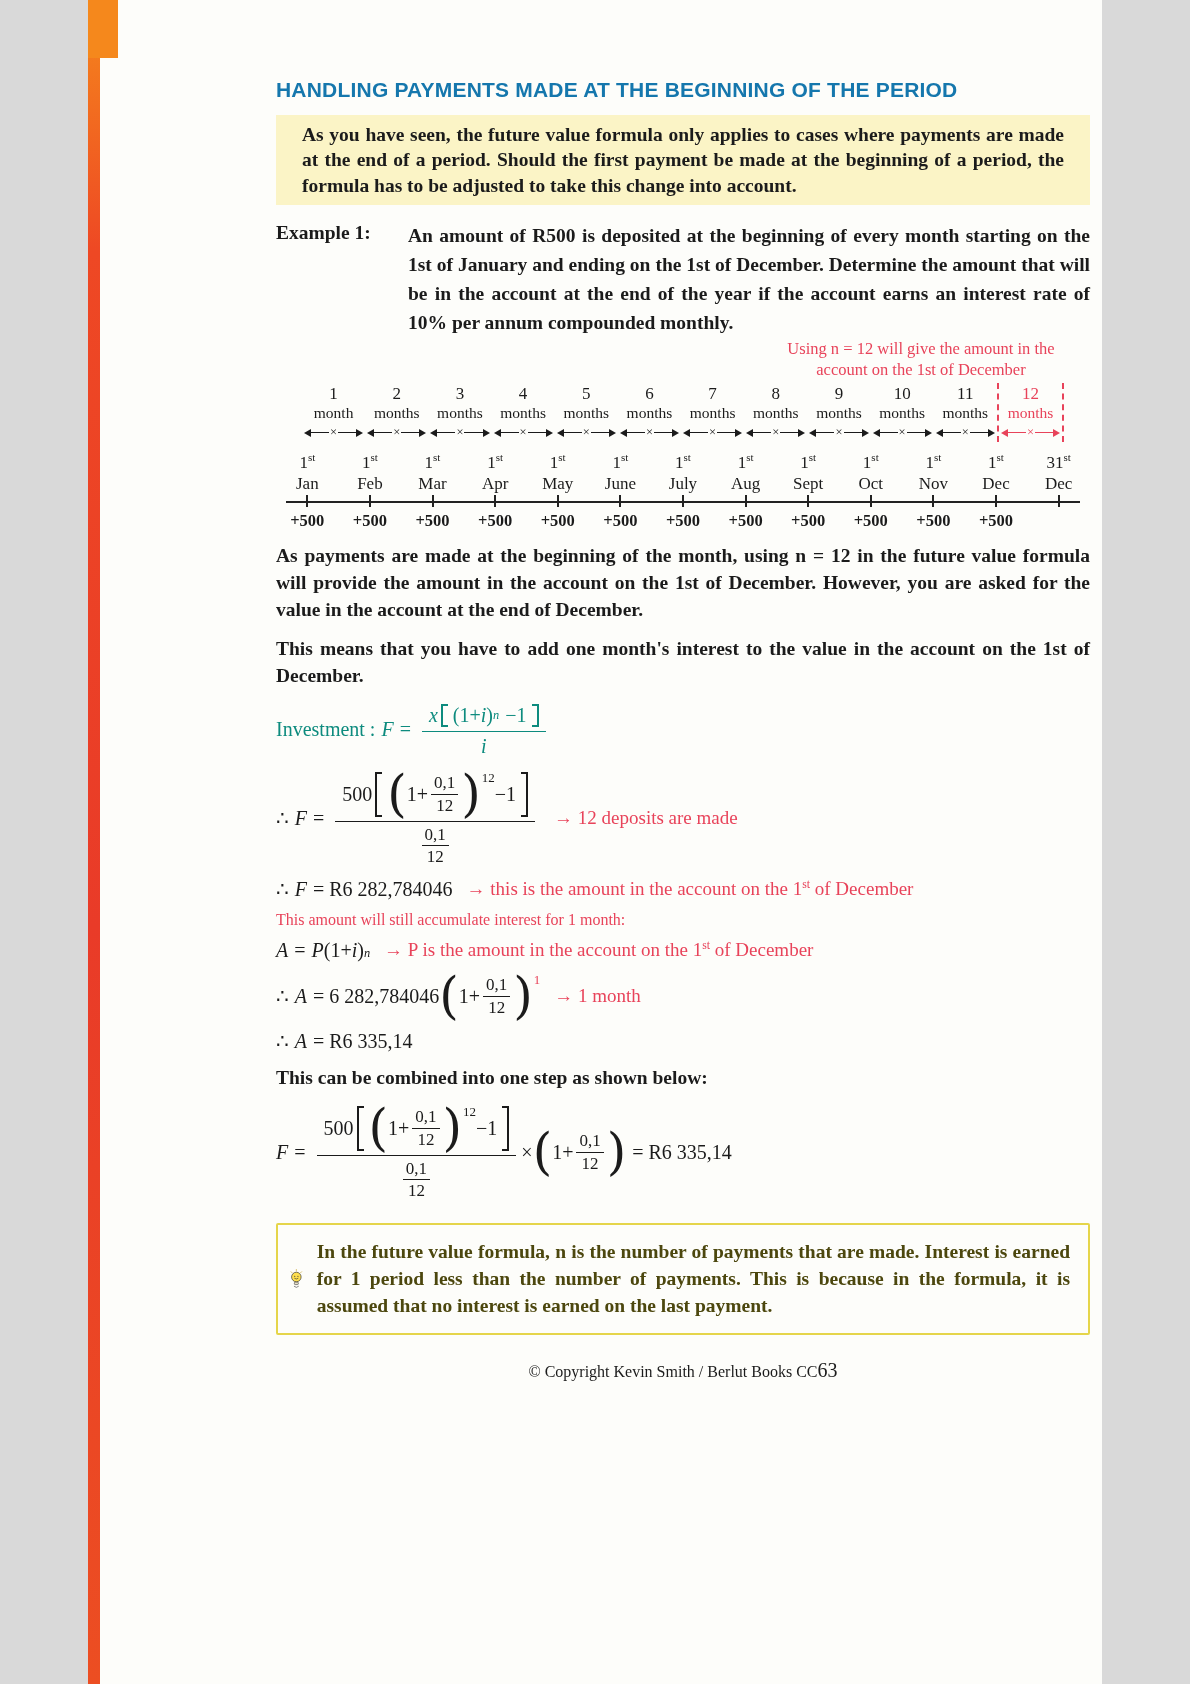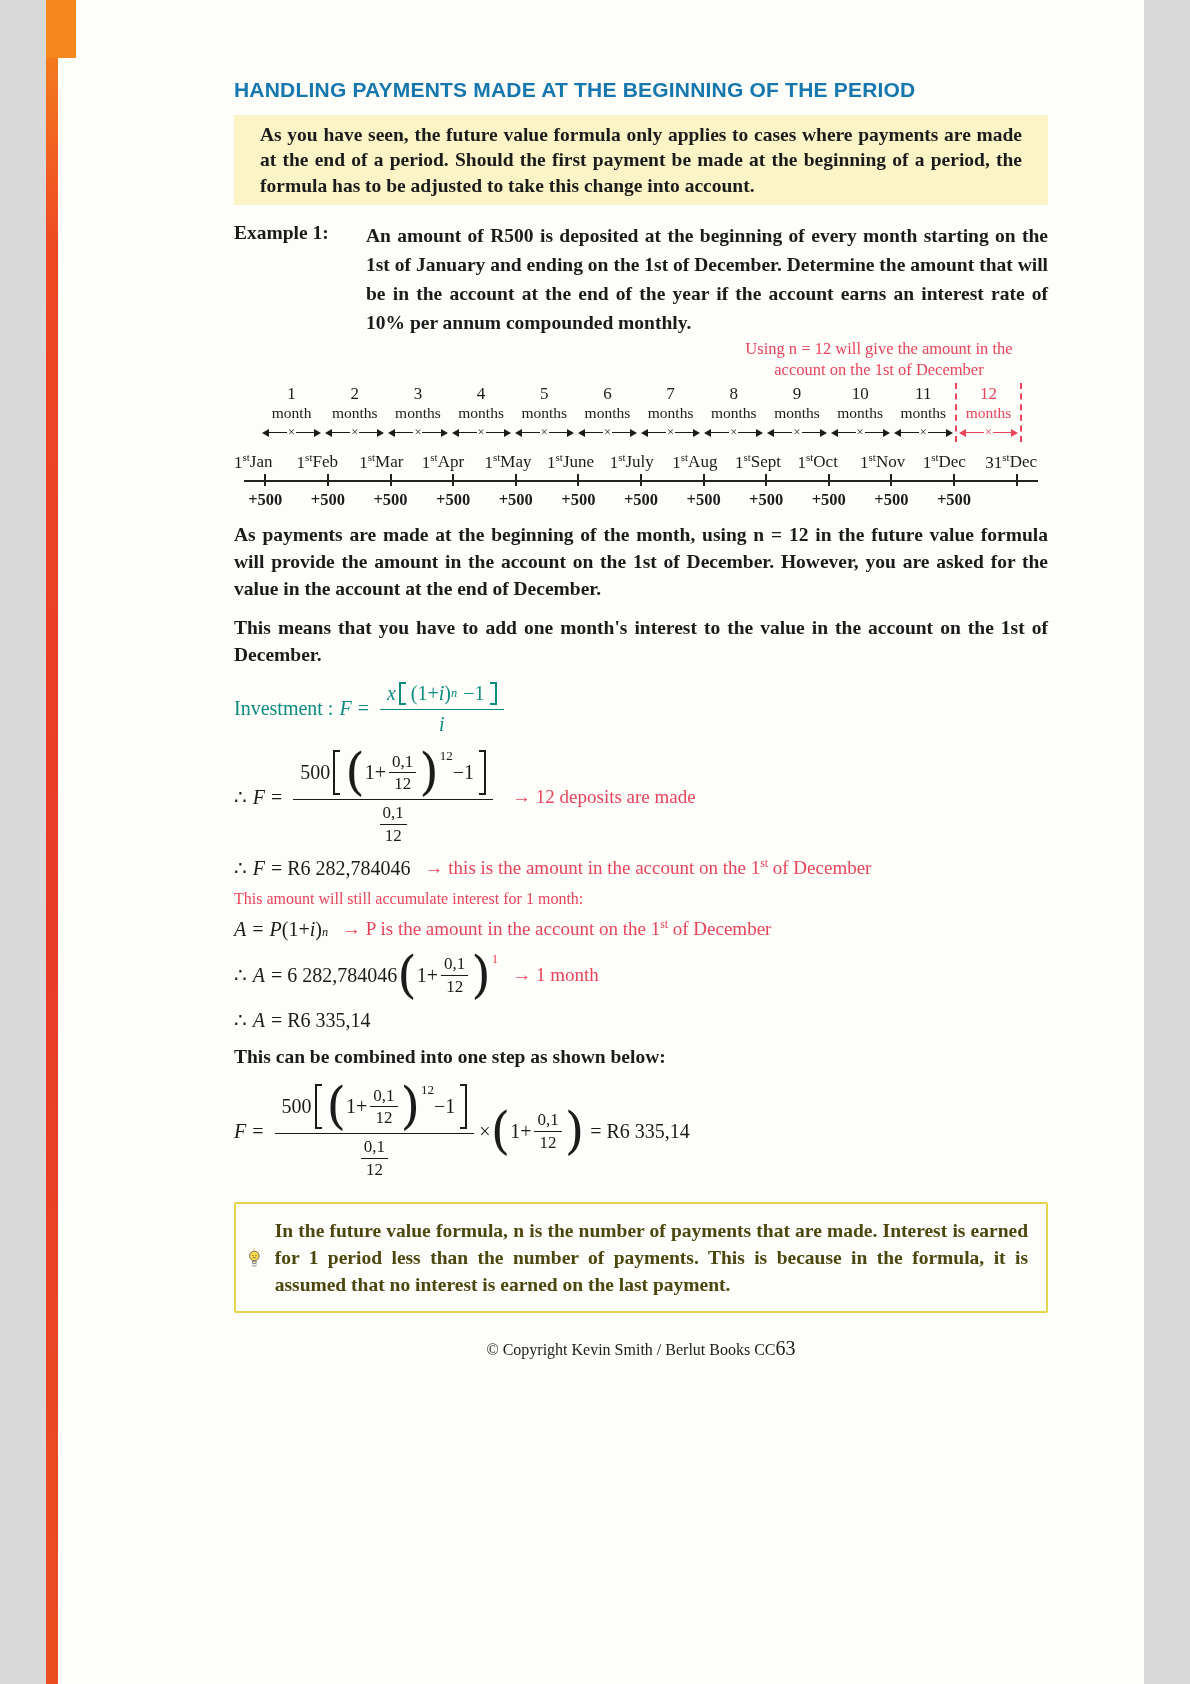--- a/index.html
+++ b/index.html
@@ -1,18 +1,18 @@
 <!DOCTYPE html>
 <html style="--title-blue: #1577ad; --accent-red: #e8435a; --accent-teal: #0d8b7e; --highlight-yellow: #fbf4c6; --note-border: #e5d54a; --edge-orange: #ee4824;"><head>
 <meta charset="utf-8">
 <style>
   * { box-sizing: border-box; }
   body { margin: 0; background: #d9d9d9; }
   .page {
-    position: relative; width: 1098px; height: 1684px; margin: 0 auto;
+    position: relative; width: 1014px; height: 1684px; margin: 0 auto;
     background: #fdfdfa; overflow: hidden;
     font-family: "Liberation Serif", "DejaVu Serif", serif; color: #1b1b1b;
   }
   .edge { position: absolute; left: 0; top: 0; width: 12px; height: 100%;
           background: linear-gradient(180deg, #f5881c 0%, #ee4824 15%, #e93b28 55%, #ec4e22 100%); }
   .edge-top { position: absolute; left: 0; top: 0; width: 30px; height: 58px; background: #f5881c; }
   .content { position: absolute; left: 188px; top: 78px; width: 814px; }
 
   .title { font-family: "Liberation Sans", "DejaVu Sans", sans-serif; font-weight: bold;
            font-size: 21px; color: var(--title-blue, #1577ad); letter-spacing: .2px; }
@@ -35,21 +35,21 @@
                        border-right: 2px dashed var(--accent-red, #e8435a); }
   .tl-num { font-size: 17px; }
   .tl-lbl { font-size: 15.5px; }
   .tl-arrow { display: flex; align-items: center; width: 100%; height: 15px; padding: 0 2px; margin-top: 3px; }
   .tri { width: 0; height: 0; border-top: 4px solid transparent; border-bottom: 4px solid transparent; flex: none; }
   .tri-l { border-right: 7px solid; }
   .tri-r { border-left: 7px solid; }
   .tl-line { flex: 1; height: 1.6px; background: currentColor; }
   .tl-x { margin: 0 1px; font-size: 12.5px; line-height: 1; }
   .tl-dates { display: flex; margin-top: 9px; }
-  .tl-date { flex: 1; display: flex; flex-direction: row; align-items: center; font-size: 17px; line-height: 1.25; }
+  .tl-date { flex: 1; display: flex; flex-direction: column; align-items: center; font-size: 17px; line-height: 1.25; }
   .tl-date sup { font-size: 11px; }
   .tl-axis { display: flex; position: relative; height: 14px; margin-top: 1px; }
   .tl-axis::before { content: ''; position: absolute; left: 10px; right: 10px; top: 50%;
                      margin-top: -1px; border-top: 2px solid #222; }
   .tick-cell { flex: 1; display: flex; justify-content: center; }
   .tick { width: 2px; height: 12px; background: #222; }
   .tl-deposits { display: flex; margin-top: 2px; font-weight: bold; }
   .tl-dep { flex: 1; text-align: center; font-size: 16.5px; }
 
   .para { margin-top: 12px; font-weight: bold; font-size: 19.5px; line-height: 1.38; text-align: justify; }

